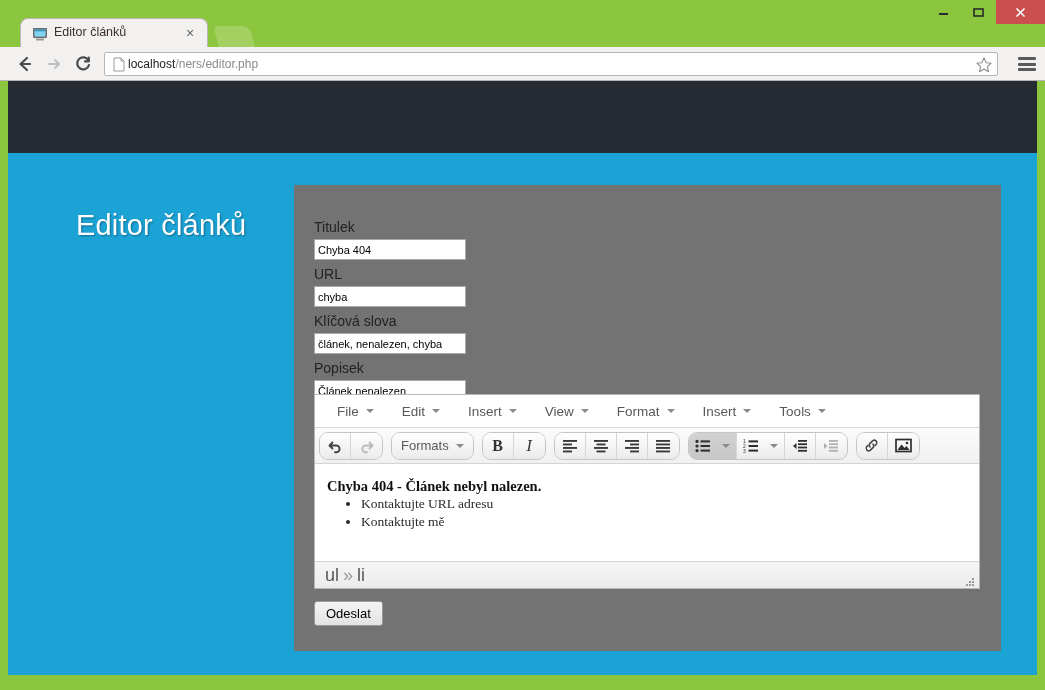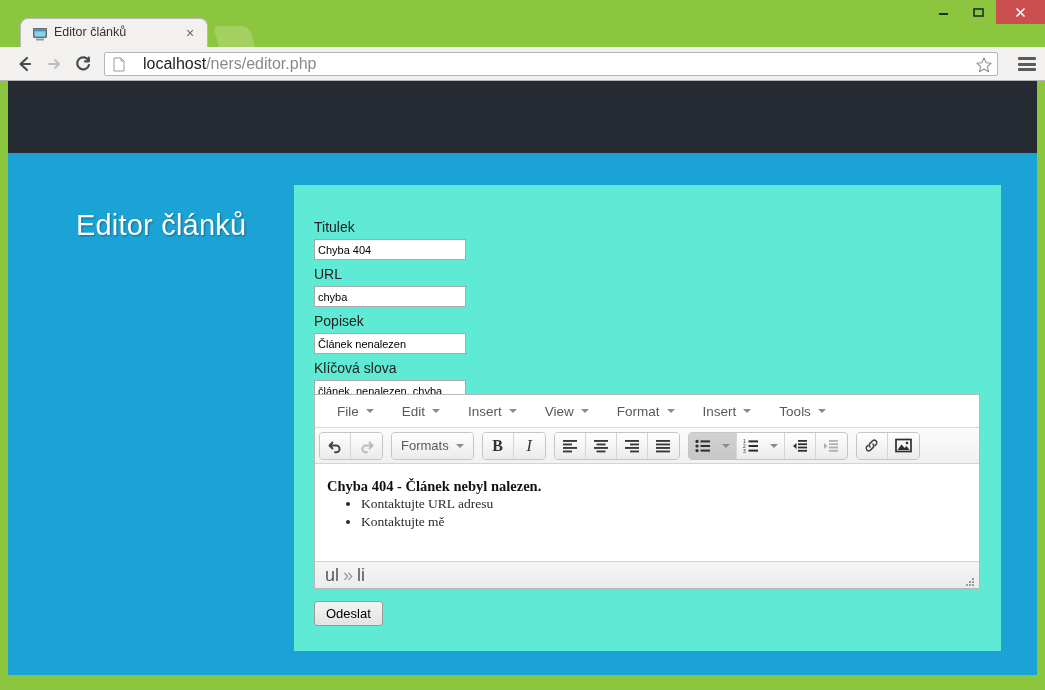--- a/index.html
+++ b/index.html
@@ -95,21 +95,21 @@
   #omnibox {
     position: absolute; left: 104px; top: 5px;
     width: 894px; height: 24px;
     background: #fff;
     border: 1px solid #b6b6b6;
     border-radius: 2px;
     display: flex; align-items: center;
   }
   #page-icon { margin-left: 8px; width: 12px; height: 15px; flex: none; }
   #url-text {
-    margin-left: 18px; font-size: 16px; color: #8a8a8a;
+    margin-left: 3px; font-size: 12px; color: #8a8a8a;
     white-space: nowrap; overflow: hidden;
   }
   #url-text .host { color: #222; }
   #star-btn {
     position: absolute; right: 4px; top: 3px;
     width: 18px; height: 18px; cursor: pointer;
   }
   #menu-btn {
     position: absolute; right: 8px; top: 7px;
     width: 20px; height: 20px; cursor: pointer;
@@ -140,21 +140,21 @@
     font-size: 29px; color: #ffffff;
     text-shadow: 1px 1px 2px rgba(0,0,0,0.35);
     font-weight: normal;
     letter-spacing: 0.2px;
   }
 
   
   #card {
     position: absolute; left: 286px; top: 104px;
     width: 707px; height: 466px;
-    background: #5eead4;
+    background: #737373;
   }
   #form-area { position: absolute; left: 20px; top: 34px; width: 660px; }
   .field-label {
     font-size: 14px; color: #222; margin-bottom: 3px;
     line-height: 17px;
   }
   .field-input {
     display: block;
     width: 152px; height: 21px;
     border: 1px solid #a9a9a9;
@@ -198,21 +198,21 @@
   #mce-toolbar {
     height: 36px;
     border-bottom: 1px solid #d4d4d4;
     background: linear-gradient(to bottom, #fbfbfb, #f1f1f1);
     display: flex; align-items: center;
     padding: 0 4px;
   }
   .btn-group {
     display: flex; align-items: stretch;
     border: 1px solid #c5c5c5;
-    border-radius: 4px;
+    border-radius: 9px;
     margin-right: 8px;
     overflow: hidden;
     background: linear-gradient(to bottom, #fefefe, #ebebeb);
     height: 28px;
   }
   .tbtn {
     width: 31px;
     display: flex; align-items: center; justify-content: center;
     background: linear-gradient(to bottom, #fefefe, #ebebeb);
     border-right: 1px solid #d6d6d6;
@@ -363,26 +363,26 @@
       <div id="form-area">
         <div>
           <div class="field-label">Titulek</div>
           <input class="field-input" type="text" value="Chyba 404" style="">
         </div>
         <div>
           <div class="field-label">URL</div>
           <input class="field-input" type="text" value="chyba" style="">
         </div>
         <div>
+          <div class="field-label">Klíčová slova</div>
+          <input class="field-input" type="text" value="článek, nenalezen, chyba" style="">
+        </div>
+        <div>
           <div class="field-label">Popisek</div>
           <input class="field-input" type="text" value="Článek nenalezen" style="">
-        </div>
-        <div>
-          <div class="field-label">Klíčová slova</div>
-          <input class="field-input" type="text" value="článek, nenalezen, chyba" style="">
         </div>
       </div>
 
       <div id="editor">
 
         <div id="mce-menubar">
           <div class="mce-menuitem">
               <span>File</span>
               <span class="mce-caret"></span>
             </div>

